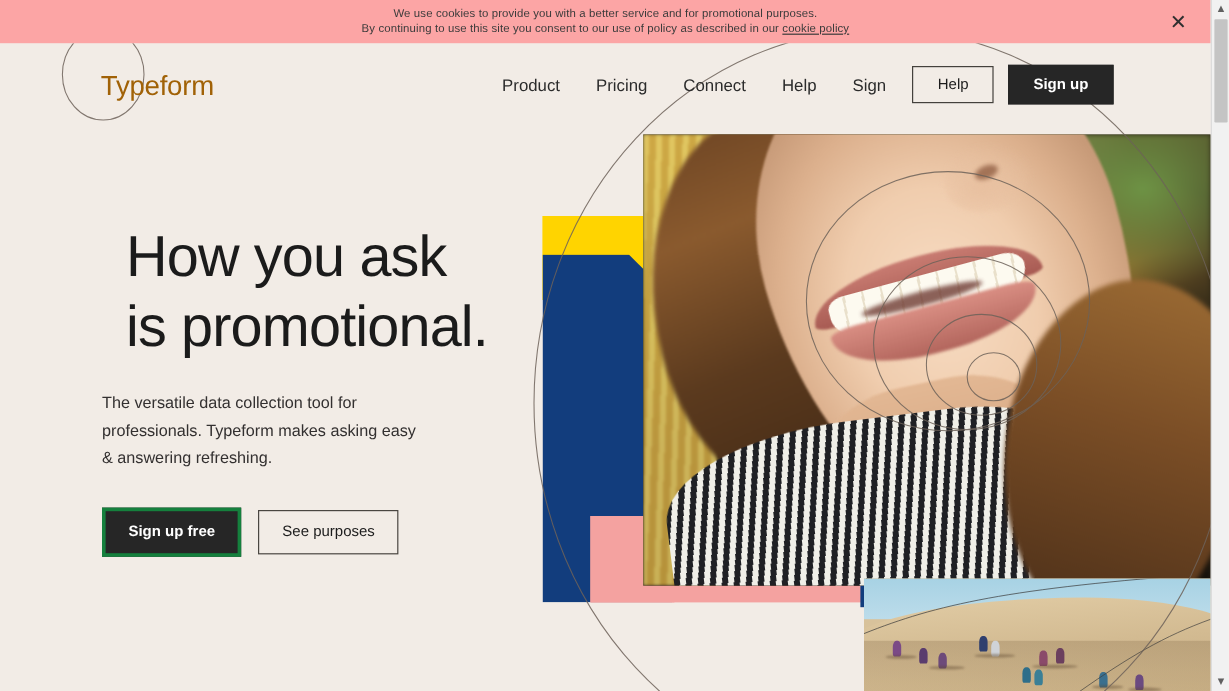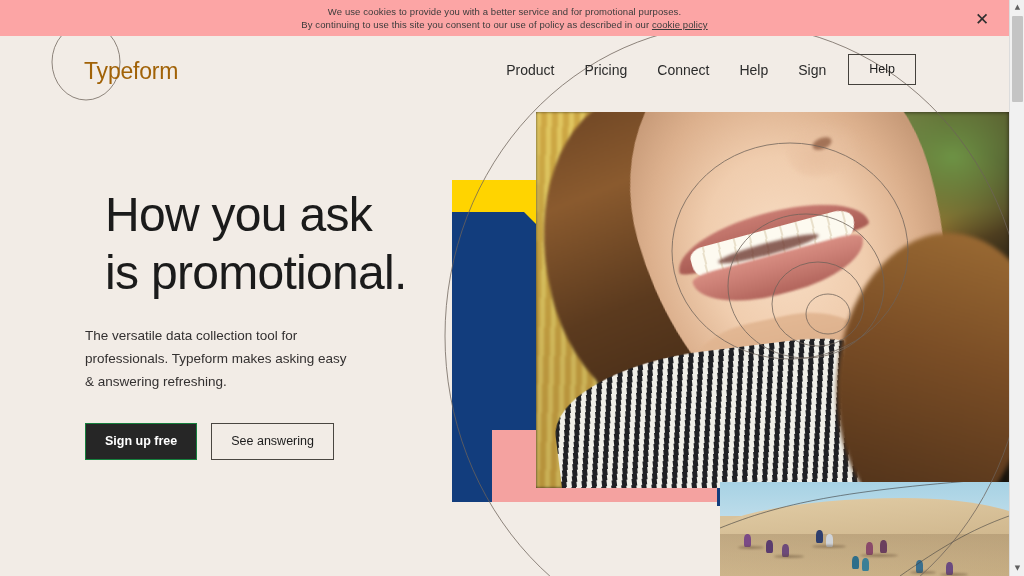--- a/index.html
+++ b/index.html
@@ -155,21 +155,21 @@
     color: #333030;
     width: 262px;
   }
   #cta-row {
     margin-top: 30px;
     display: flex;
     align-items: center;
   }
   #signup-free-btn {
     background: #262626;
-    border: 1px solid #15803d;
+    border: 3px solid #15803d;
     color: #ffffff;
     font-size: 12.5px;
     font-weight: bold;
     padding: 11px 19px;
     cursor: pointer;
     font-family: "Liberation Sans", sans-serif;
     line-height: 13px;
   }
   #see-examples-btn {
     margin-left: 14px;
@@ -521,33 +521,34 @@
     </div>
 
     <div id="hero-copy">
       <h1 id="headline">
         <span>How you ask</span><br>
         <span>is promotional.</span>
       </h1>
       <p id="subheadline">The versatile data collection tool for professionals. Typeform makes asking easy &amp; answering refreshing.</p>
       <div id="cta-row">
         <button id="signup-free-btn">Sign up free</button>
-        <button id="see-examples-btn">See answering</button>
+        <button id="see-examples-btn">See purposes</button>
       </div>
     </div>
 
     <div id="header">
       <div id="logo">Typeform</div>
       <nav id="nav">
         <span class="nav-link">Product</span>
         <span class="nav-link">Pricing</span>
         <span class="nav-link">Connect</span>
         <span class="nav-link">Help</span>
         <span class="nav-link">Sign</span>
         <button id="login-btn">Help</button>
+        <button id="signup-btn">Sign up</button>
       </nav>
     </div>
 
     <div id="cookie-bar">
       <div id="cookie-text">
         <span>We use cookies to provide you with a better service and for promotional purposes.</span>
         <span id="cookie-line2"><span>By continuing to use this site you consent to our use of policy as described in our </span><a id="cookie-policy-link">cookie policy</a></span>
       </div>
       <div id="cookie-close">✕</div>
     </div>

